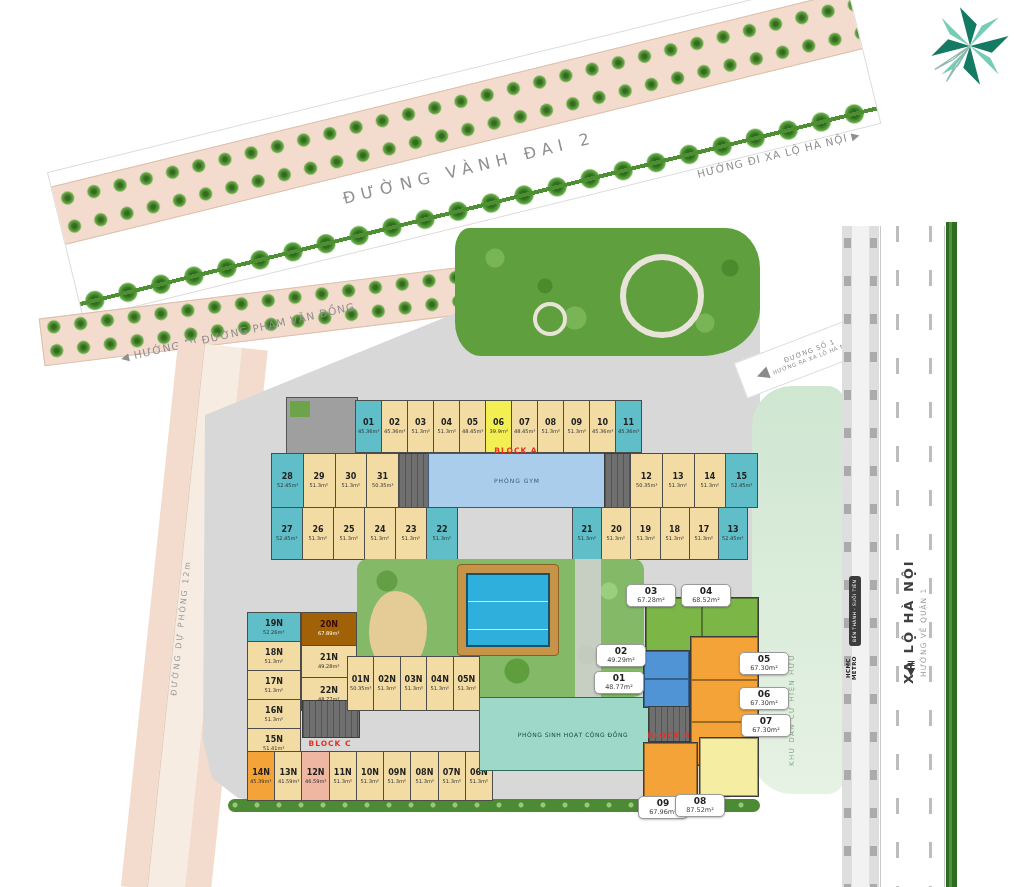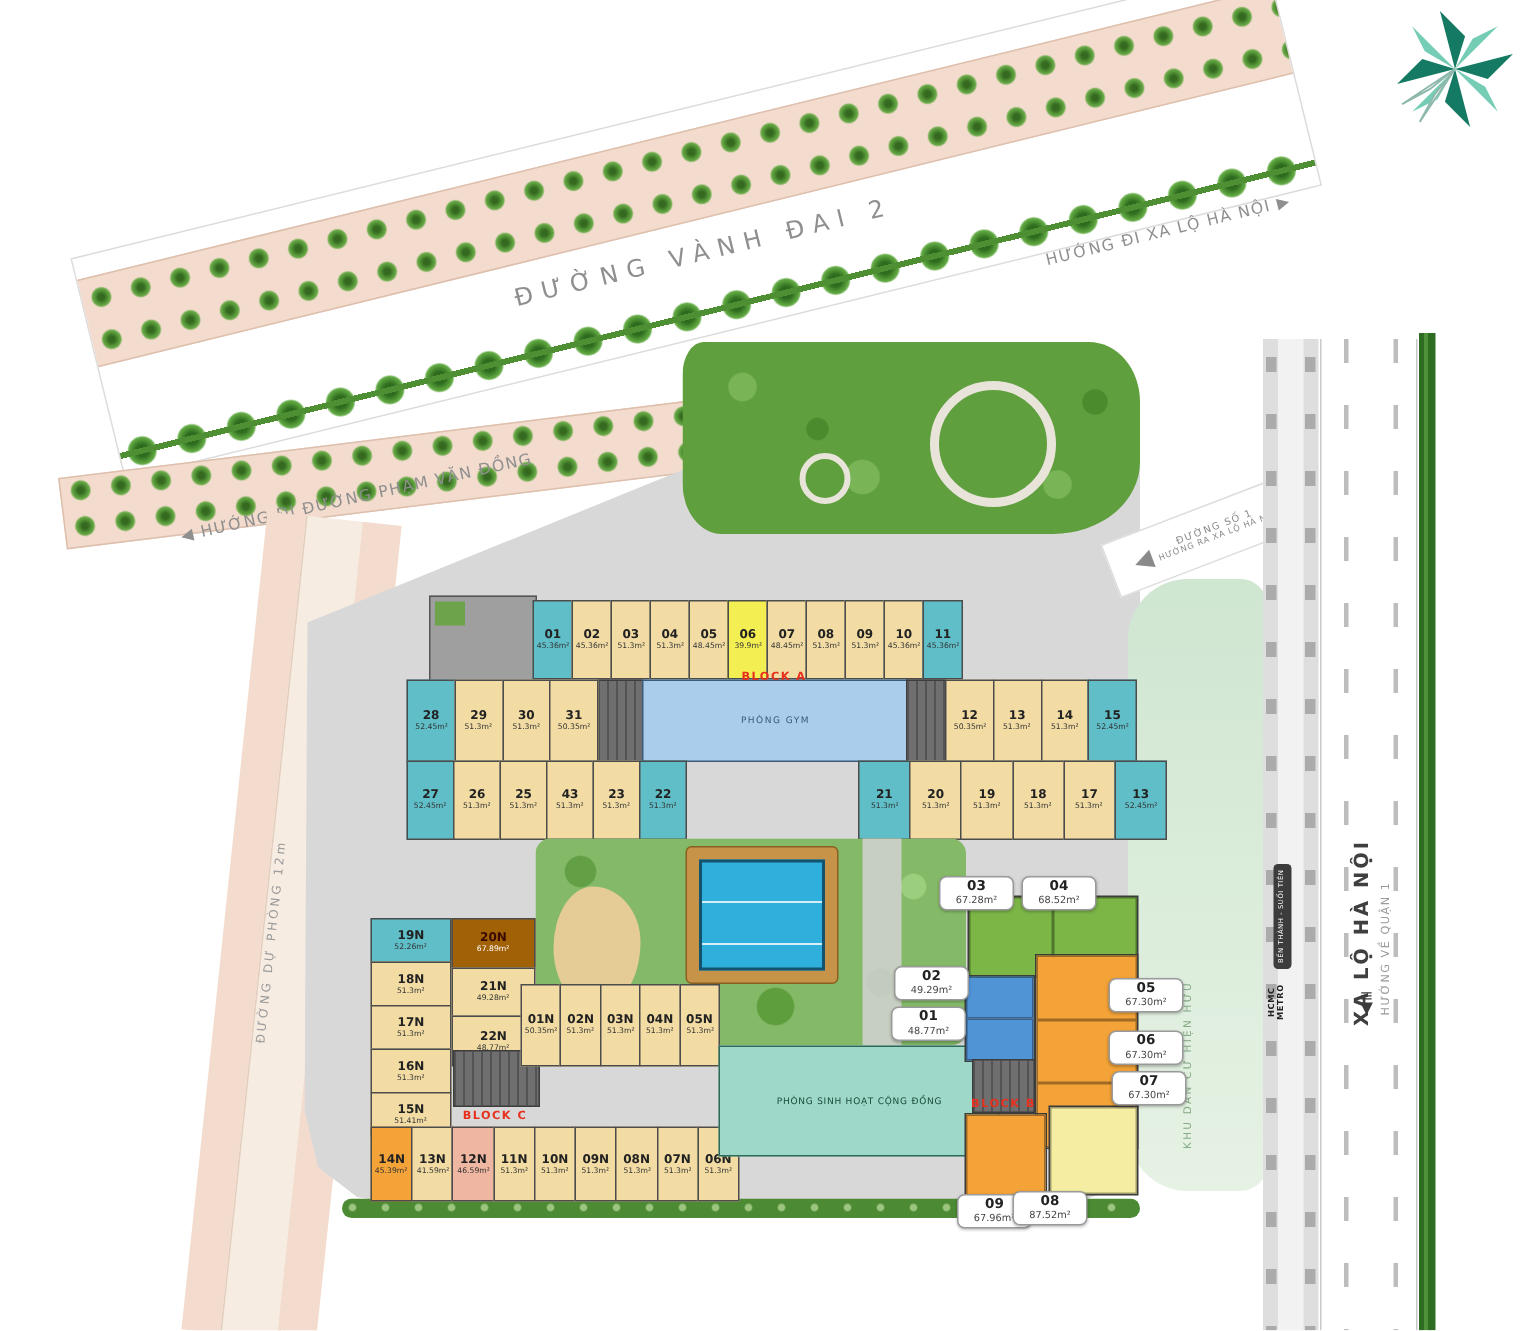--- a/index.html
+++ b/index.html
@@ -280,33 +280,33 @@
       </div>
       <div class="unit">
         <div class="uno">26</div>
         <div class="uarea">51.3m²</div>
       </div>
       <div class="unit">
         <div class="uno">25</div>
         <div class="uarea">51.3m²</div>
       </div>
       <div class="unit">
-        <div class="uno">43</div>
+        <div class="uno">24</div>
         <div class="uarea">51.3m²</div>
       </div>
       <div class="unit">
         <div class="uno">23</div>
         <div class="uarea">51.3m²</div>
       </div>
       <div class="unit c-teal">
         <div class="uno">22</div>
         <div class="uarea">51.3m²</div>
       </div>
     </div>
-  <div class="abs units-x" style="left:572px;top:507px;width:205px;height:53px;">
+  <div class="abs units-x" style="left:572px;top:507px;width:175px;height:53px;">
       <div class="unit c-teal">
         <div class="uno">21</div>
         <div class="uarea">51.3m²</div>
       </div>
       <div class="unit">
         <div class="uno">20</div>
         <div class="uarea">51.3m²</div>
       </div>
       <div class="unit">
         <div class="uno">19</div>

